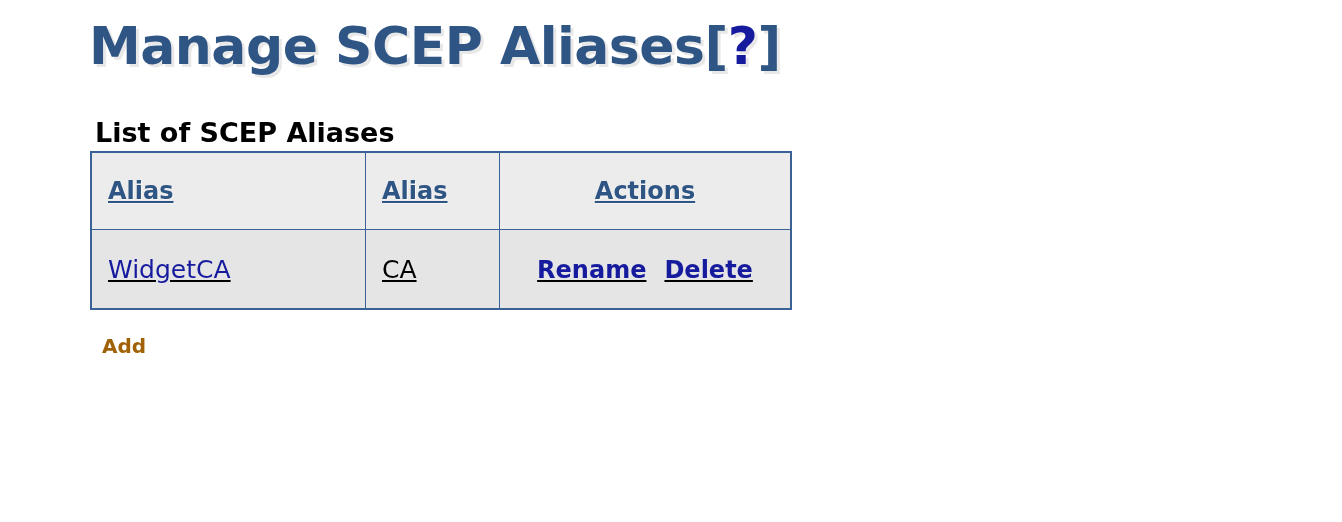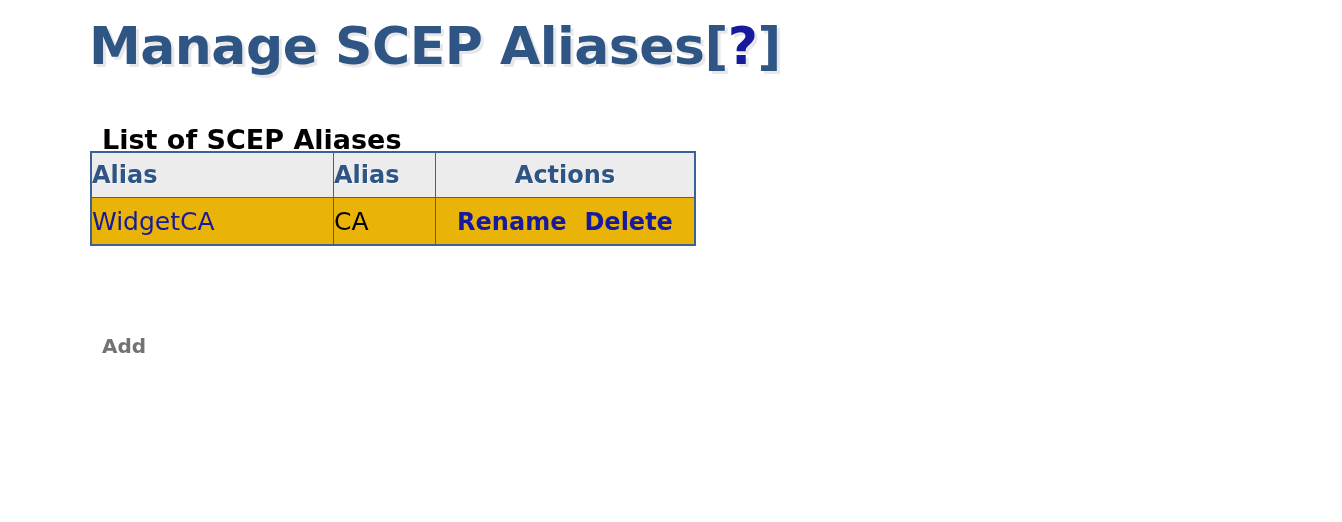--- a/index.html
+++ b/index.html
@@ -42,21 +42,21 @@
   .page-title .help-link {
     color: #161b9e;
     text-decoration: none;
   }
 
   
   .section-heading {
     position: absolute;
     left: 90px;
     top: 112px;
-    margin: 12px;
+    margin: 5px;
     font-family: "DejaVu Sans", sans-serif;
     font-size: 27px;
     font-weight: bold;
     color: #000000;
     white-space: nowrap;
   }
 
   
   .alias-table-wrap {
     position: absolute;
@@ -65,39 +65,40 @@
   }
   table.alias-table {
     border-collapse: collapse;
     border: 2px solid #3a6296;
     background: #ffffff;
     table-layout: fixed;
   }
   table.alias-table th,
   table.alias-table td {
     border: 1px solid #3a6296;
-    padding: 0;
+    padding: 16px;
     vertical-align: middle;
+    text-decoration: underline;
   }
   table.alias-table thead th {
     background: #ececec;
     height: 44px;
     font-family: "DejaVu Sans", sans-serif;
     font-size: 24px;
     font-weight: bold;
     color: #2e5584;
     text-shadow: 1px 1px 0 #f7f7f7;
   }
   th.col-alias   { width: 241px; text-align: left;   padding-left: 8px; }
   th.col-mode    { width: 101px; text-align: left;   padding-left: 8px; }
   th.col-actions { width: 258px; }
 
   table.alias-table tbody td {
     height: 46px;
-    background: #eab308;
+    background: #e5e5e5;
     font-family: "DejaVu Sans", sans-serif;
     font-size: 25px;
     color: #000000;
   }
   td.cell-alias   { padding-left: 8px; text-align: left; }
   td.cell-mode    { padding-left: 8px; text-align: left; margin-left: 12px; }
   td.cell-actions { text-align: center; }
 
   .alias-link {
     color: #161b9e;
@@ -114,21 +115,21 @@
   .action-gap { display: inline-block; width: 18px; }
 
   
   .add-link {
     position: absolute;
     left: 102px;
     top: 334px;
     font-family: "DejaVu Sans", sans-serif;
     font-size: 20px;
     font-weight: bold;
-    color: #737373;
+    color: #a16207;
     text-decoration: none;
     white-space: nowrap;
   }
 </style>
 </head>
 <body>
 
 <div class="page">
 
   <h1 class="page-title"><span>Manage SCEP Aliases</span><span class="help-bracket">[</span><a class="help-link" href="#">?</a><span class="help-bracket">]</span></h1>

